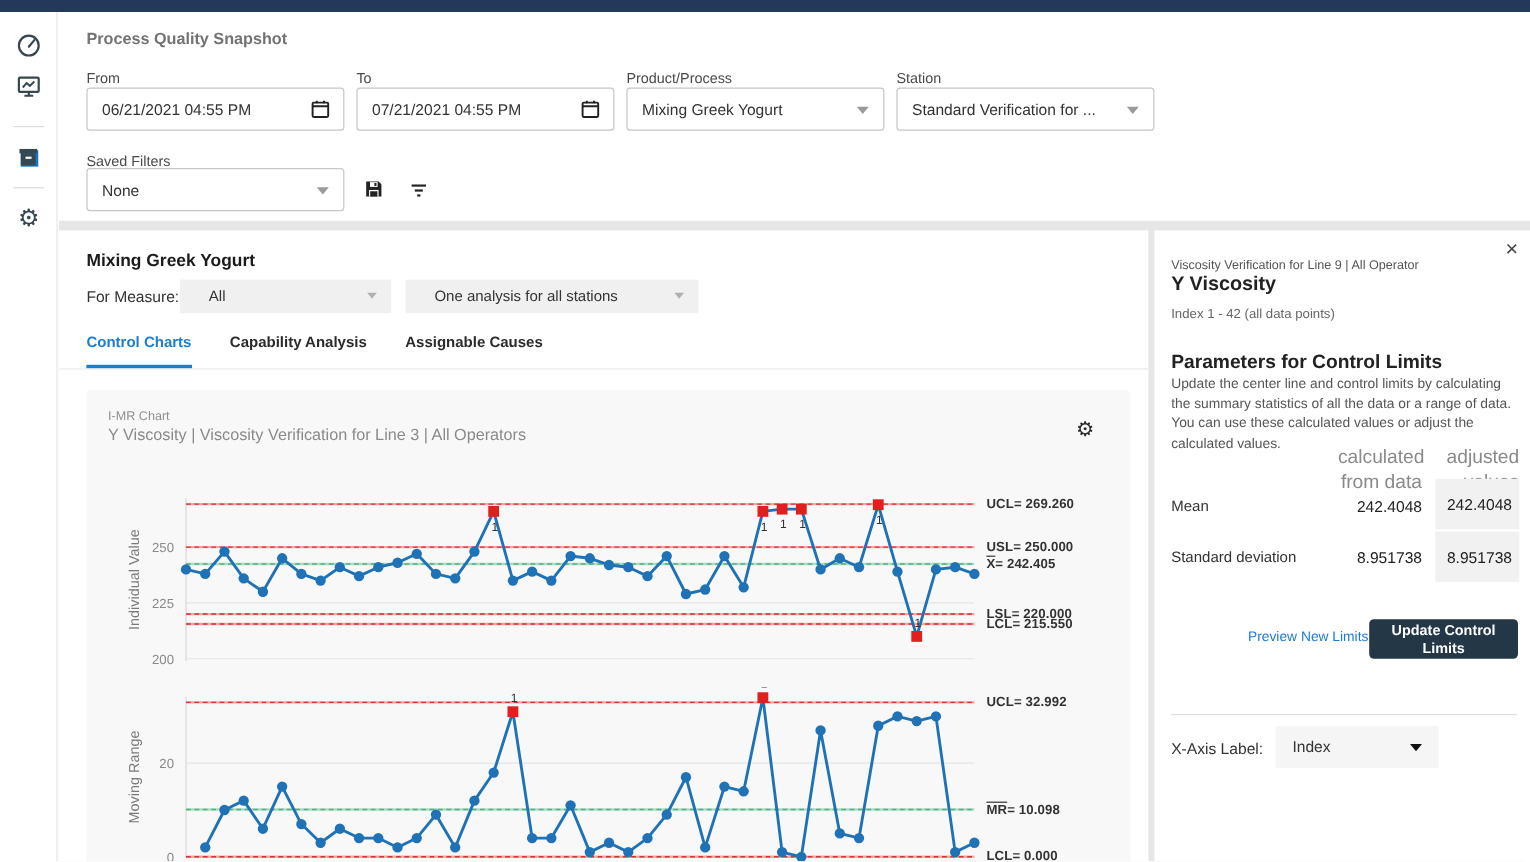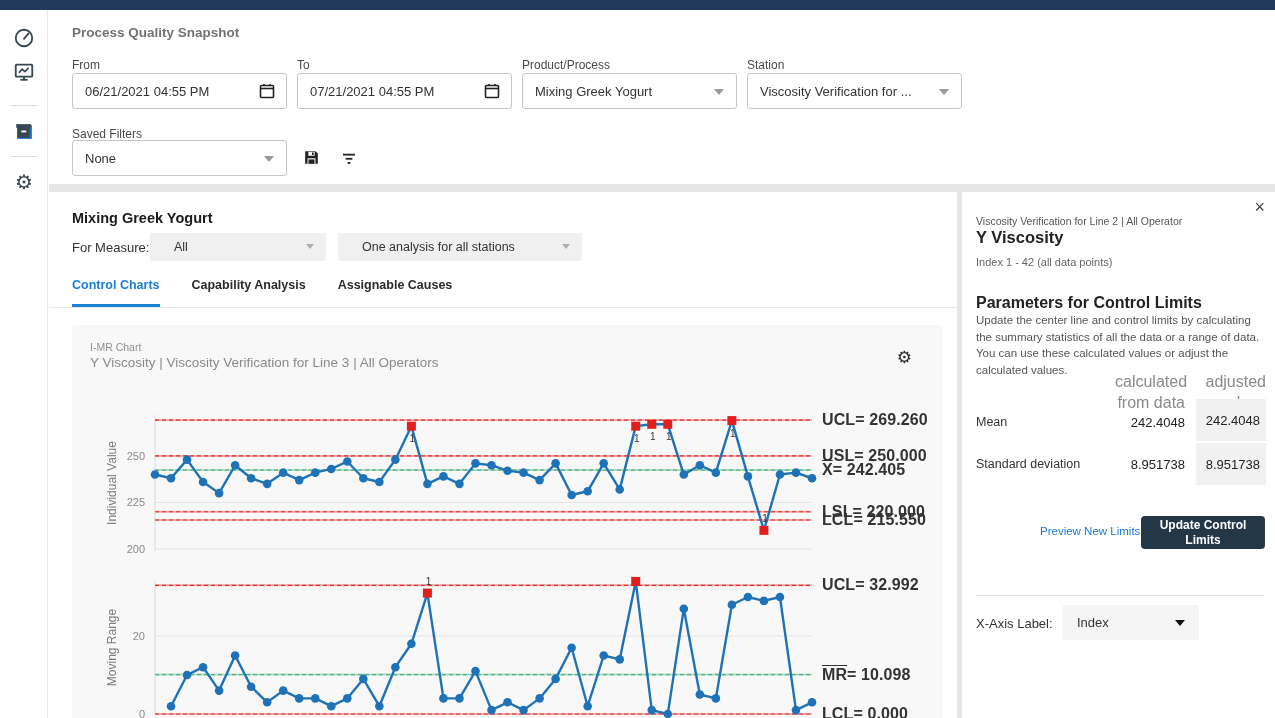--- a/index.html
+++ b/index.html
@@ -44,21 +44,21 @@
   .tab { font-size:12.5px; font-weight:700; color:#2b2b2b; padding-bottom:9px; cursor:pointer; }
   .tab.active { color:#1a7fd0; border-bottom:3px solid #1a7fd0; }
   .tab-rule { position:absolute; left:0; top:115px; width:908px; height:1px; background:#e9e9e9; }
 
   
   .chart-card { position:absolute; left:23px; top:133px; width:870px; height:420px; background:#f8f8f9; border-radius:4px; }
   .cc-type { position:absolute; left:18px; top:16px; font-size:10.5px; color:#909090; }
   .cc-title { position:absolute; left:18px; top:30px; font-size:13.5px; color:#8a8a8a; }
   .cc-gear { position:absolute; right:30px; top:24px; font-size:17px; color:#2b2b2b; cursor:pointer; line-height:1; }
   .chartwrap { position:absolute; left:28px; width:866px; }
-  .limlab { position:absolute; left:722px; transform:translateY(-50%); font-size:16px; font-weight:700;
+  .limlab { position:absolute; left:722px; transform:translateY(-50%); font-size:11px; font-weight:700;
     color:#333; white-space:nowrap; letter-spacing:0.1px; }
   .ov { text-decoration:overline; }
 
   
   .panel { position:absolute; left:962px; top:192px; width:313px; height:526px; background:#fff; }
   .p-close { position:absolute; right:10px; top:6px; font-size:18px; color:#444; cursor:pointer; line-height:1; }
   .p-crumb { position:absolute; left:14px; top:23px; font-size:10.5px; color:#555; }
   .p-title { position:absolute; left:14px; top:36px; font-size:16.5px; font-weight:600; color:#222; }
   .p-index { position:absolute; left:14px; top:64px; font-size:11px; color:#666; }
   .p-section { position:absolute; left:14px; top:102px; font-size:16px; font-weight:700; color:#222; }
@@ -145,21 +145,21 @@
     </div>
 
     <div class="f-label" style="left:473px; top:48px">Product/Process</div>
     <div class="f-dd" style="left:473px; top:63px">
       <span>Mixing Greek Yogurt</span>
       <span class="chev"></span>
     </div>
 
     <div class="f-label" style="left:698px; top:48px">Station</div>
     <div class="f-dd" style="left:698px; top:63px">
-      <span>Viscosity Verification for ...</span>
+      <span>Standard Verification for ...</span>
       <span class="chev"></span>
     </div>
 
     <div class="f-label" style="left:23px; top:117px">Saved Filters</div>
     <div class="f-dd" style="left:23px; top:130px">
       <span>None</span>
       <span class="chev"></span>
     </div>
     <div class="tool-ic" style="left:253px; top:138px">
       <svg width="19" height="19" viewBox="0 0 24 24">
@@ -329,21 +329,21 @@
             <circle cx="679.951219512195" cy="23.99120234604106" r="4.3" fill="#1f72b5"></circle>
             <circle cx="695.9756097560976" cy="137.09970674486803" r="4.3" fill="#1f72b5"></circle>
             <circle cx="712" cy="129.29912023460412" r="4.3" fill="#1f72b5"></circle>
             <text x="16" y="74.5" fill="#7a7a7a" font-size="12" text-anchor="middle" transform="rotate(-90 16 74.5)">Moving Range</text>
           </svg><div class="limlab" style="top: 12.3215px;">UCL= 32.992</div><div class="limlab" style="top: 101.615px;"><span class="ov">MR</span>= 10.098</div><div class="limlab" style="top: 141px;">LCL= 0.000</div></div>
     </div>
   </div>
 
   <div class="panel">
     <div class="p-close">×</div>
-    <div class="p-crumb">Viscosity Verification for Line 2 | All Operator</div>
+    <div class="p-crumb">Viscosity Verification for Line 9 | All Operator</div>
     <div class="p-title">Y Viscosity</div>
     <div class="p-index">Index 1 - 42 (all data points)</div>
     <div class="p-section">Parameters for Control Limits</div>
     <div class="p-desc">Update the center line and control limits by calculating the summary statistics of all the data or a range of data. You can use these calculated values or adjust the calculated values.</div>
 
     <div class="p-colhead" style="left:153px; top:180px; width:70px">calculated from data</div>
     <div class="p-colhead" style="left:238px; top:180px; width:66px">adjusted values</div>
 
     <div class="p-rowlabel" style="top:223px">Mean</div>
     <div class="p-calcval" style="left:143px; top:223px">242.4048</div>

